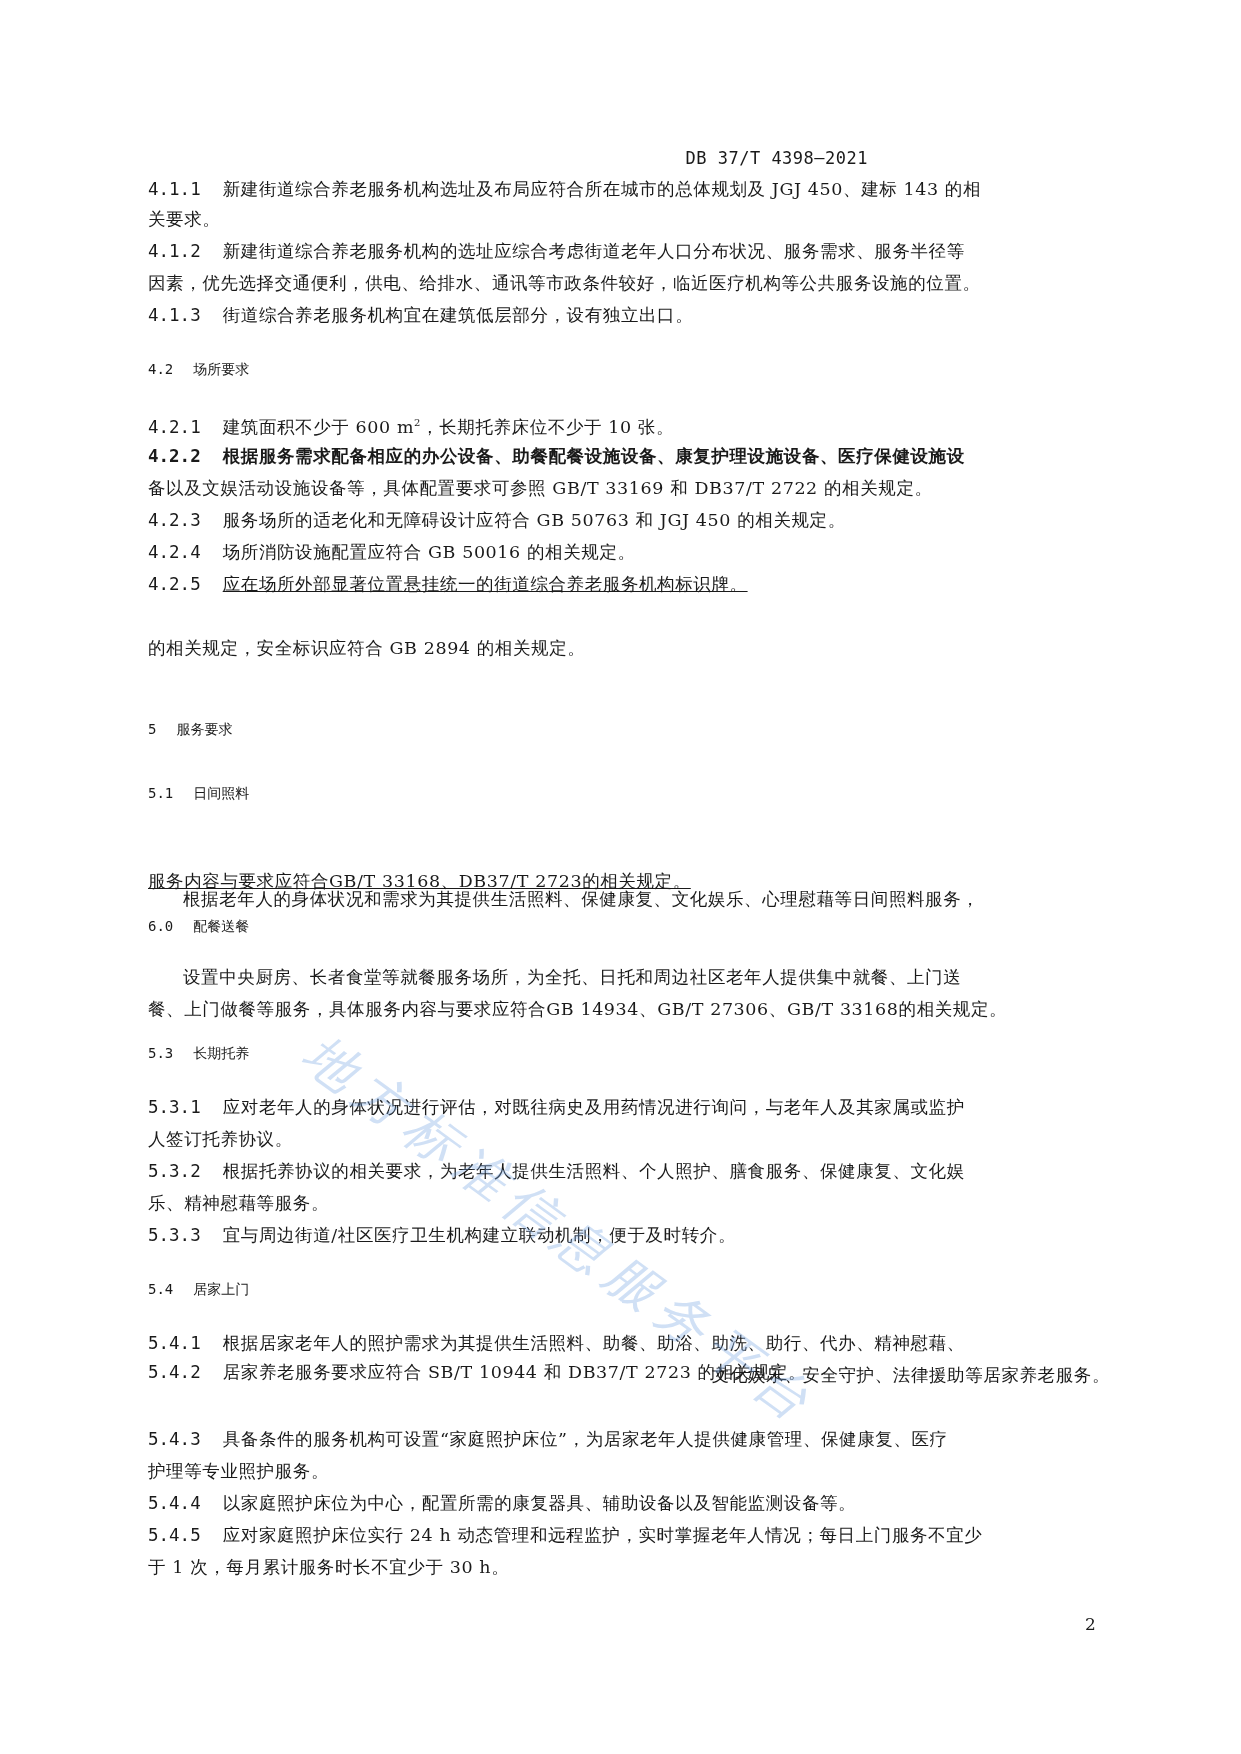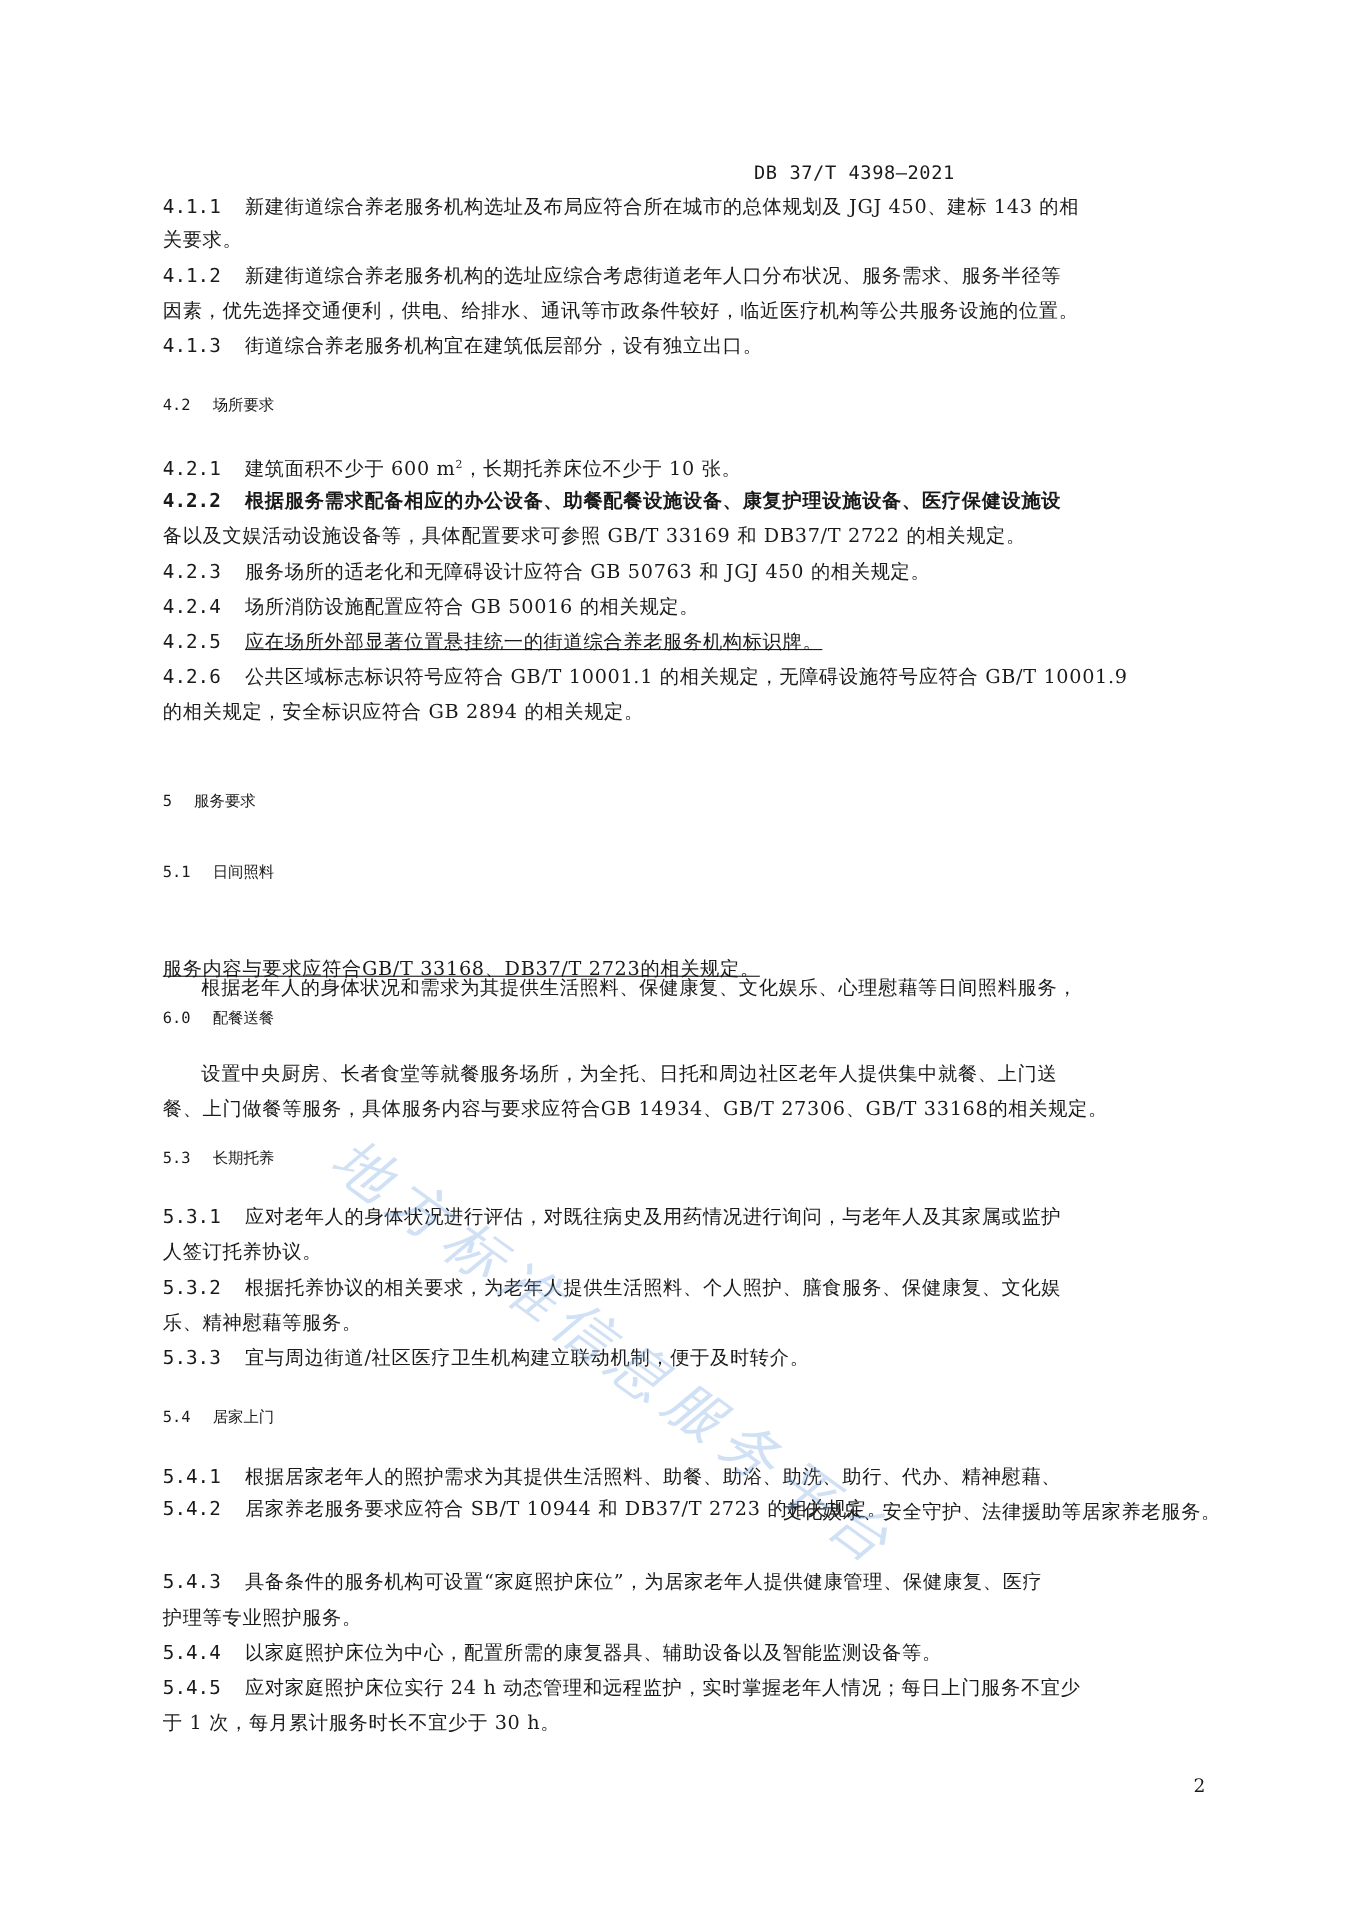--- a/index.html
+++ b/index.html
@@ -128,23 +128,20 @@
   </div>
 
   <div class="line" style="top:541px;">
     <span class="num">4.2.4</span><span>场所消防设施配置应符合 GB 50016 的相关规定。</span>
   </div>
 
   <div class="line" style="top:573px;text-decoration:underline;">
     <span class="num">4.2.5</span><span>应在场所外部显著位置悬挂统一的街道综合养老服务机构标识牌。</span>
   </div>
 
-  <div class="line" style="top:605px;">
-    <span class="num">4.2.6</span><span>公共区域标志标识符号应符合 GB/T 10001.1 的相关规定，无障碍设施符号应符合 GB/T 10001.9</span>
-  </div>
   <div class="line" style="top:637px;">
     <span>的相关规定，安全标识应符合 GB 2894 的相关规定。</span>
   </div>
 
   <div class="heading" style="top:718px;">
     <span class="num">5</span><span>服务要求</span>
   </div>
 
   <div class="heading" style="top:782px;">
     <span class="num">5.1</span><span>日间照料</span>

